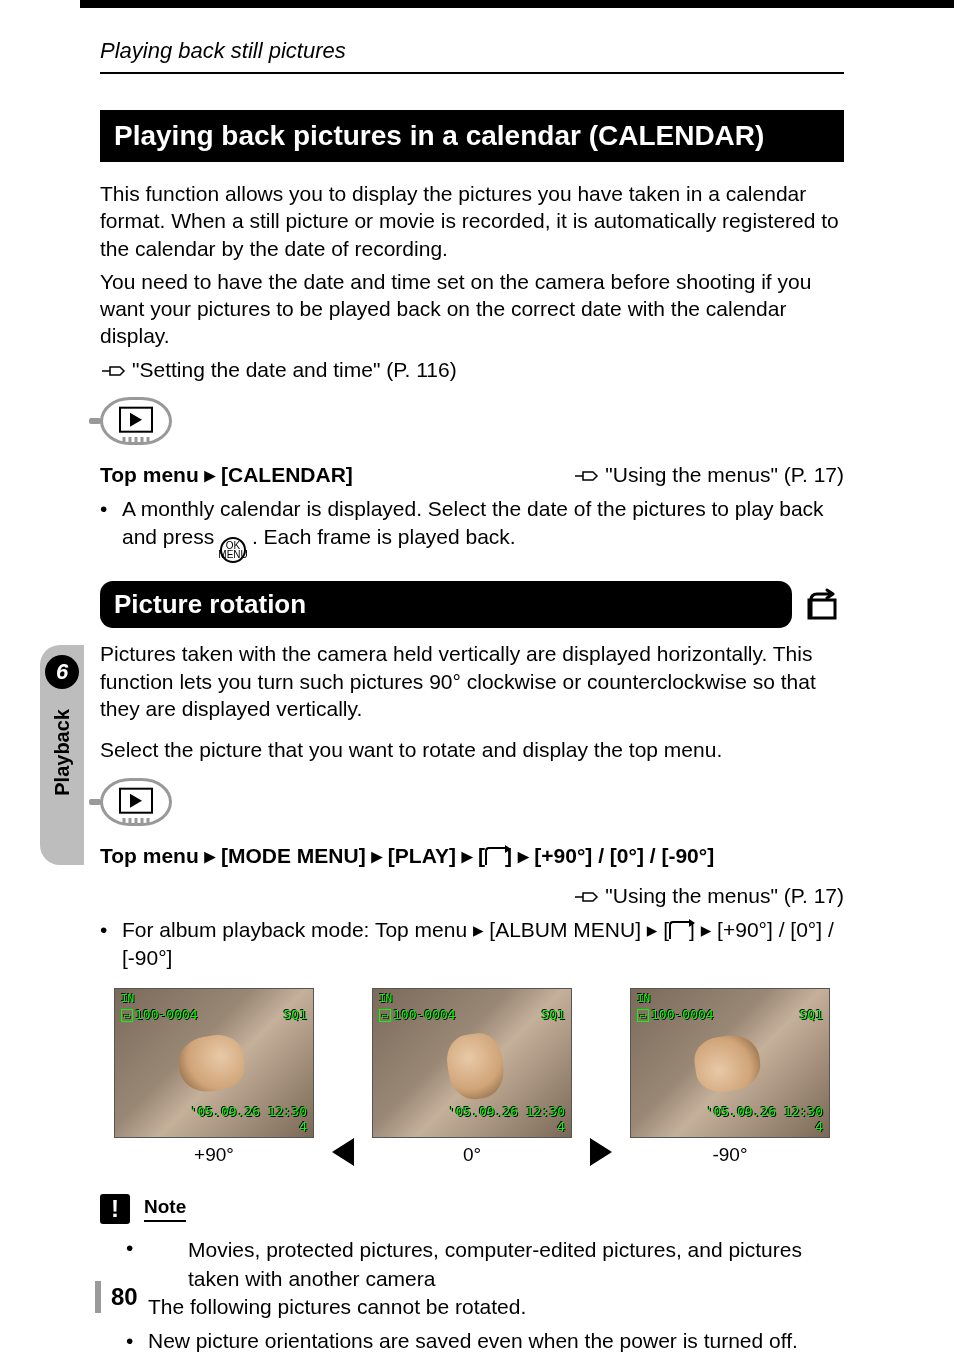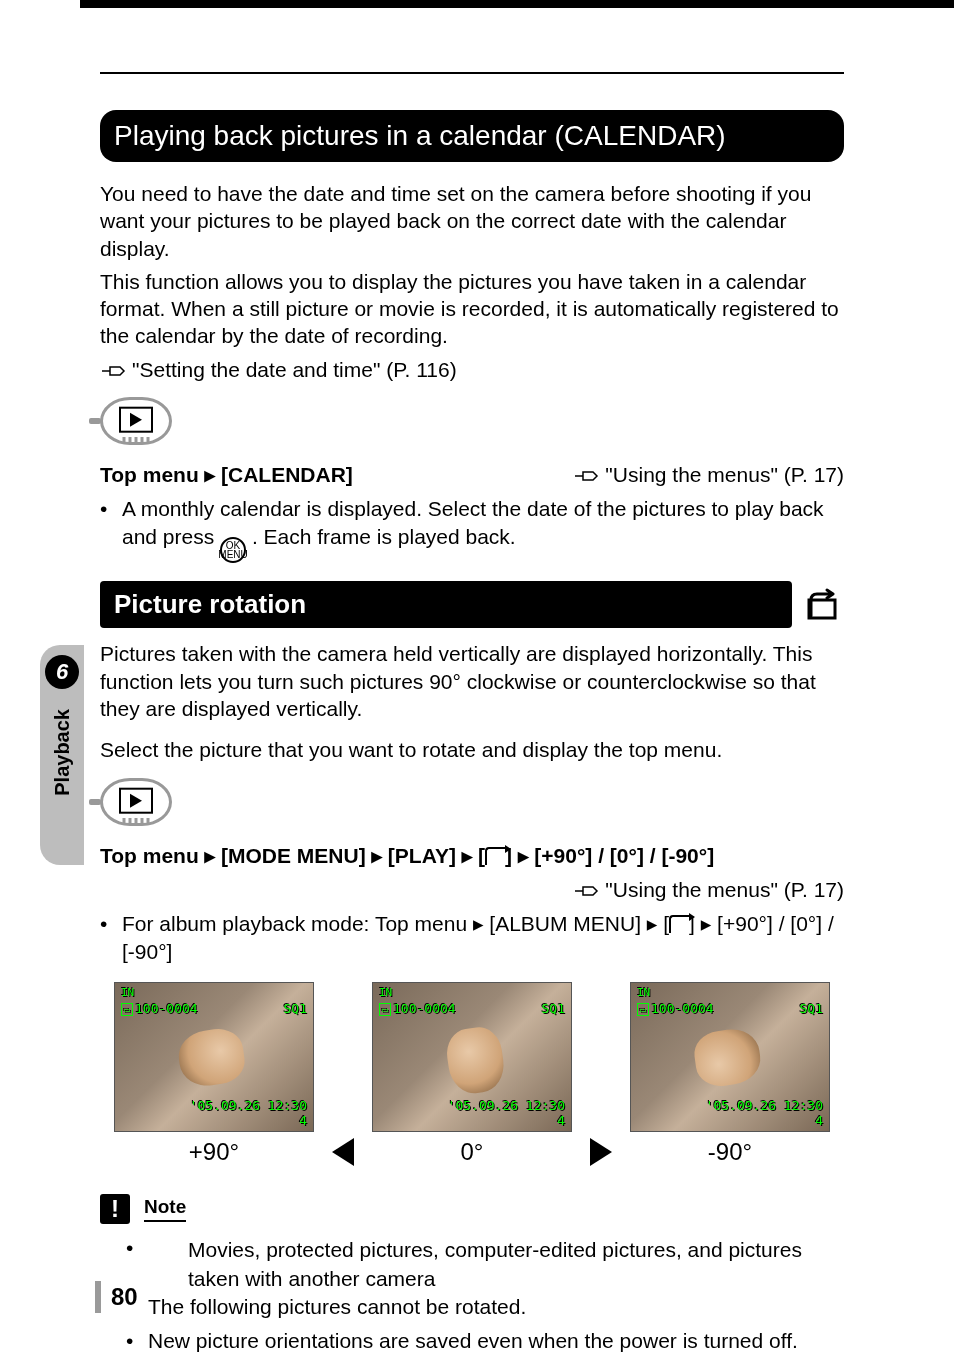--- a/index.html
+++ b/index.html
@@ -2,23 +2,23 @@
 <html><head>
 <meta charset="utf-8">
 <style>
   * { box-sizing: border-box; margin: 0; padding: 0; }
   html, body { width: 954px; height: 1357px; background: #fff; font-family: Arial, Helvetica, sans-serif; color: #000; }
   .page { position: relative; width: 954px; height: 1357px; padding: 0; }
   .topbar { position: absolute; top: 0; left: 80px; right: 0; height: 8px; background: #000; }
   .breadcrumb { position: absolute; top: 38px; left: 100px; font-style: italic; font-size: 22px; }
   .rule { position: absolute; top: 72px; left: 100px; right: 110px; height: 2px; background: #000; }
   .content { position: absolute; top: 110px; left: 100px; right: 110px; bottom: 90px; }
-  .bigheader { background: #000; color: #fff; font-weight: normal; font-size: 28px; padding: 10px 14px; border-radius: 16px; margin-bottom: 18px; }
+  .bigheader { background: #000; color: #fff; font-weight: bold; font-size: 28px; padding: 10px 14px; border-radius: 0; margin-bottom: 18px; }
   .midheader-row { display:flex; align-items:center; margin:18px 0 12px 0; }
-  .midheader { flex:1; background: #000; color: #fff; font-weight: bold; font-size: 26px; padding: 8px 14px; border-radius: 4px; }
+  .midheader { flex:1; background: #000; color: #fff; font-weight: bold; font-size: 26px; padding: 8px 14px; border-radius: 13px; }
   .midicon { width:42px; height:34px; margin-left:10px; display:flex; align-items:center; justify-content:center; }
   .para { font-size: 21px; line-height: 1.3; margin-bottom: 6px; }
   .hand { display:inline-block; width:28px; height:18px; vertical-align:-3px; margin-right:4px; }
   .dial { display:inline-block; width:72px; height:48px; border:3px solid #999; border-radius:50%/60%; position:relative; margin:8px 0 8px 0; background:#fff; }
   .dial::before { content:""; position:absolute; left:-14px; top:50%; width:12px; height:6px; background:#999; transform:translateY(-50%); border-radius:2px; }
   .dial-inner { position:absolute; left:50%; top:50%; transform:translate(-50%,-55%); width:34px; height:26px; border:2px solid #000; background:#fff; display:flex; align-items:center; justify-content:center; }
   .dial-ticks { position:absolute; left:50%; bottom:-2px; transform:translateX(-50%); display:flex; gap:3px; }
   .dial-ticks span { width:3px; height:7px; background:#999; }
   .menupath { font-size:21px; font-weight:bold; margin:6px 0 8px 0; display:flex; justify-content:space-between; align-items:flex-start; gap:30px; }
   .menupath .right { font-weight:normal; text-align:right; }
@@ -27,52 +27,53 @@
   .okbtn { display:inline-flex; width:26px; height:26px; border:2px solid #000; border-radius:50%; font-size:10px; align-items:center; justify-content:center; vertical-align:-5px; line-height:9px; text-align:center; }
   .play-tri { display:inline-block; width:0; height:0; border-top:7px solid transparent; border-bottom:7px solid transparent; border-left:12px solid #000; vertical-align:-1px; }
   .roticon { display:inline-block; width:20px; height:18px; border:2px solid #000; border-bottom:none; border-right:none; border-radius:4px 0 0 0; position:relative; vertical-align:-2px; }
   .roticon::after { content:""; position:absolute; right:-6px; top:-4px; width:0; height:0; border-left:6px solid #000; border-top:4px solid transparent; border-bottom:4px solid transparent; }
   .imgrow { display:flex; align-items:flex-end; justify-content:center; gap:18px; margin:16px 0 4px 0; }
   .thumb { width:200px; }
   .thumb .frame { width:200px; height:150px; background:linear-gradient(135deg,#7a6a5a 0%, #9a8876 40%, #c5b09a 55%, #7a6856 100%); border:1px solid #555; position:relative; overflow:hidden; }
   .thumb .face { position:absolute; left:38%; top:30%; width:55px; height:65px; background:radial-gradient(circle at 40% 35%, #e8c9a8 0%, #d0a478 60%, #7a5a3a 100%); border-radius:40% 40% 45% 45%; transform:rotate(-8deg); }
   .thumb .overlay { position:absolute; inset:0; pointer-events:none; }
   .thumb .ovtext { position:absolute; font-family:monospace; color:#0f0; text-shadow:1px 1px 0 #000, -1px -1px 0 #000; }
-  .thumb .caption { text-align:center; font-size:24px; margin-top:6px; }
+  .thumb .caption { text-align:center; font-size:19px; margin-top:6px; }
   .arrowbtn { width:0; height:0; border-top:14px solid transparent; border-bottom:14px solid transparent; }
   .arrowbtn.left { border-right:22px solid #000; }
   .arrowbtn.right { border-left:22px solid #000; }
   .note-row { display:flex; align-items:center; gap:14px; margin-top:28px; }
   .note-badge { width:30px; height:30px; background:#000; color:#fff; display:flex; align-items:center; justify-content:center; font-weight:bold; font-size:24px; border-radius:3px; }
   .note-label { font-size:19px; font-weight:bold; border-bottom:2px solid #000; padding-bottom:2px; }
   .side-tab { position:absolute; left:40px; top:645px; width:44px; height:220px; background:#bdbdbd; border-radius:20px 0 0 20px; display:flex; flex-direction:column; align-items:center; justify-content:flex-start; padding-top:10px; }
   .side-tab .num { width:34px; height:34px; background:#000; color:#fff; border-radius:50%; display:flex; align-items:center; justify-content:center; font-weight:bold; font-style:italic; font-size:22px; }
   .side-tab .label { writing-mode:vertical-rl; transform:rotate(180deg); font-weight:bold; font-size:20px; margin-top:20px; color:#000; }
   .pagenum-wrap { position:absolute; left:95px; bottom:44px; display:flex; align-items:center; gap:10px; }
   .pagenum-bar { width:6px; height:32px; background:#9a9a9a; }
   .pagenum { font-weight:bold; font-size:24px; }
 </style>
 </head>
 <body>
 
 <div class="page">
   <div class="topbar"></div>
+  <div class="breadcrumb">Playing back still pictures</div>
   <div class="rule"></div>
 
   <div class="side-tab">
     <div class="num">6</div>
     <div class="label">Playback</div>
   </div>
 
   <div class="content">
 
     
     <div class="bigheader">Playing back pictures in a calendar (CALENDAR)</div>
+    <p class="para">This function allows you to display the pictures you have taken in a calendar format. When a still picture or movie is recorded, it is automatically registered to the calendar by the date of recording.</p>
     <p class="para">You need to have the date and time set on the camera before shooting if you want your pictures to be played back on the correct date with the calendar display.</p>
-    <p class="para">This function allows you to display the pictures you have taken in a calendar format. When a still picture or movie is recorded, it is automatically registered to the calendar by the date of recording.</p>
     <p class="para">
       <span class="hand">
         <svg viewBox="0 0 28 18" width="28" height="18">
             <path d="M2 9 L10 9 L10 5 L20 5 L24 9 L20 13 L10 13 L10 9 Z" fill="none" stroke="#000" stroke-width="1.5"></path>
           </svg>
       </span><span>"Setting the date and time" (P. 116)</span>
     </p>
 
     <div class="dial">
       <div class="dial-inner">
@@ -128,21 +129,21 @@
         </div>
       <div class="dial-ticks">
           <span></span>
           <span></span>
           <span></span>
           <span></span>
           <span></span>
         </div>
     </div>
 
-    <div class="menupath" style="flex-direction:column; gap:10px; align-items:stretch;">
+    <div class="menupath" style="flex-direction:column; gap:16px; align-items:stretch;">
       <div style="font-weight:bold">
         <span>Top menu ▸ [MODE MENU] ▸ [PLAY] ▸ [</span><span class="roticon"></span><span>] ▸ [+90°] / [0°] / [-90°]</span>
       </div>
       <div class="right" style="align-self:flex-end; font-weight:normal;">
         <span class="hand">
           <svg viewBox="0 0 28 18" width="28" height="18">
               <path d="M2 9 L10 9 L10 5 L20 5 L24 9 L20 13 L10 13 L10 9 Z" fill="none" stroke="#000" stroke-width="1.5"></path>
             </svg>
         </span><span>"Using the menus" (P. 17)</span>
       </div>

